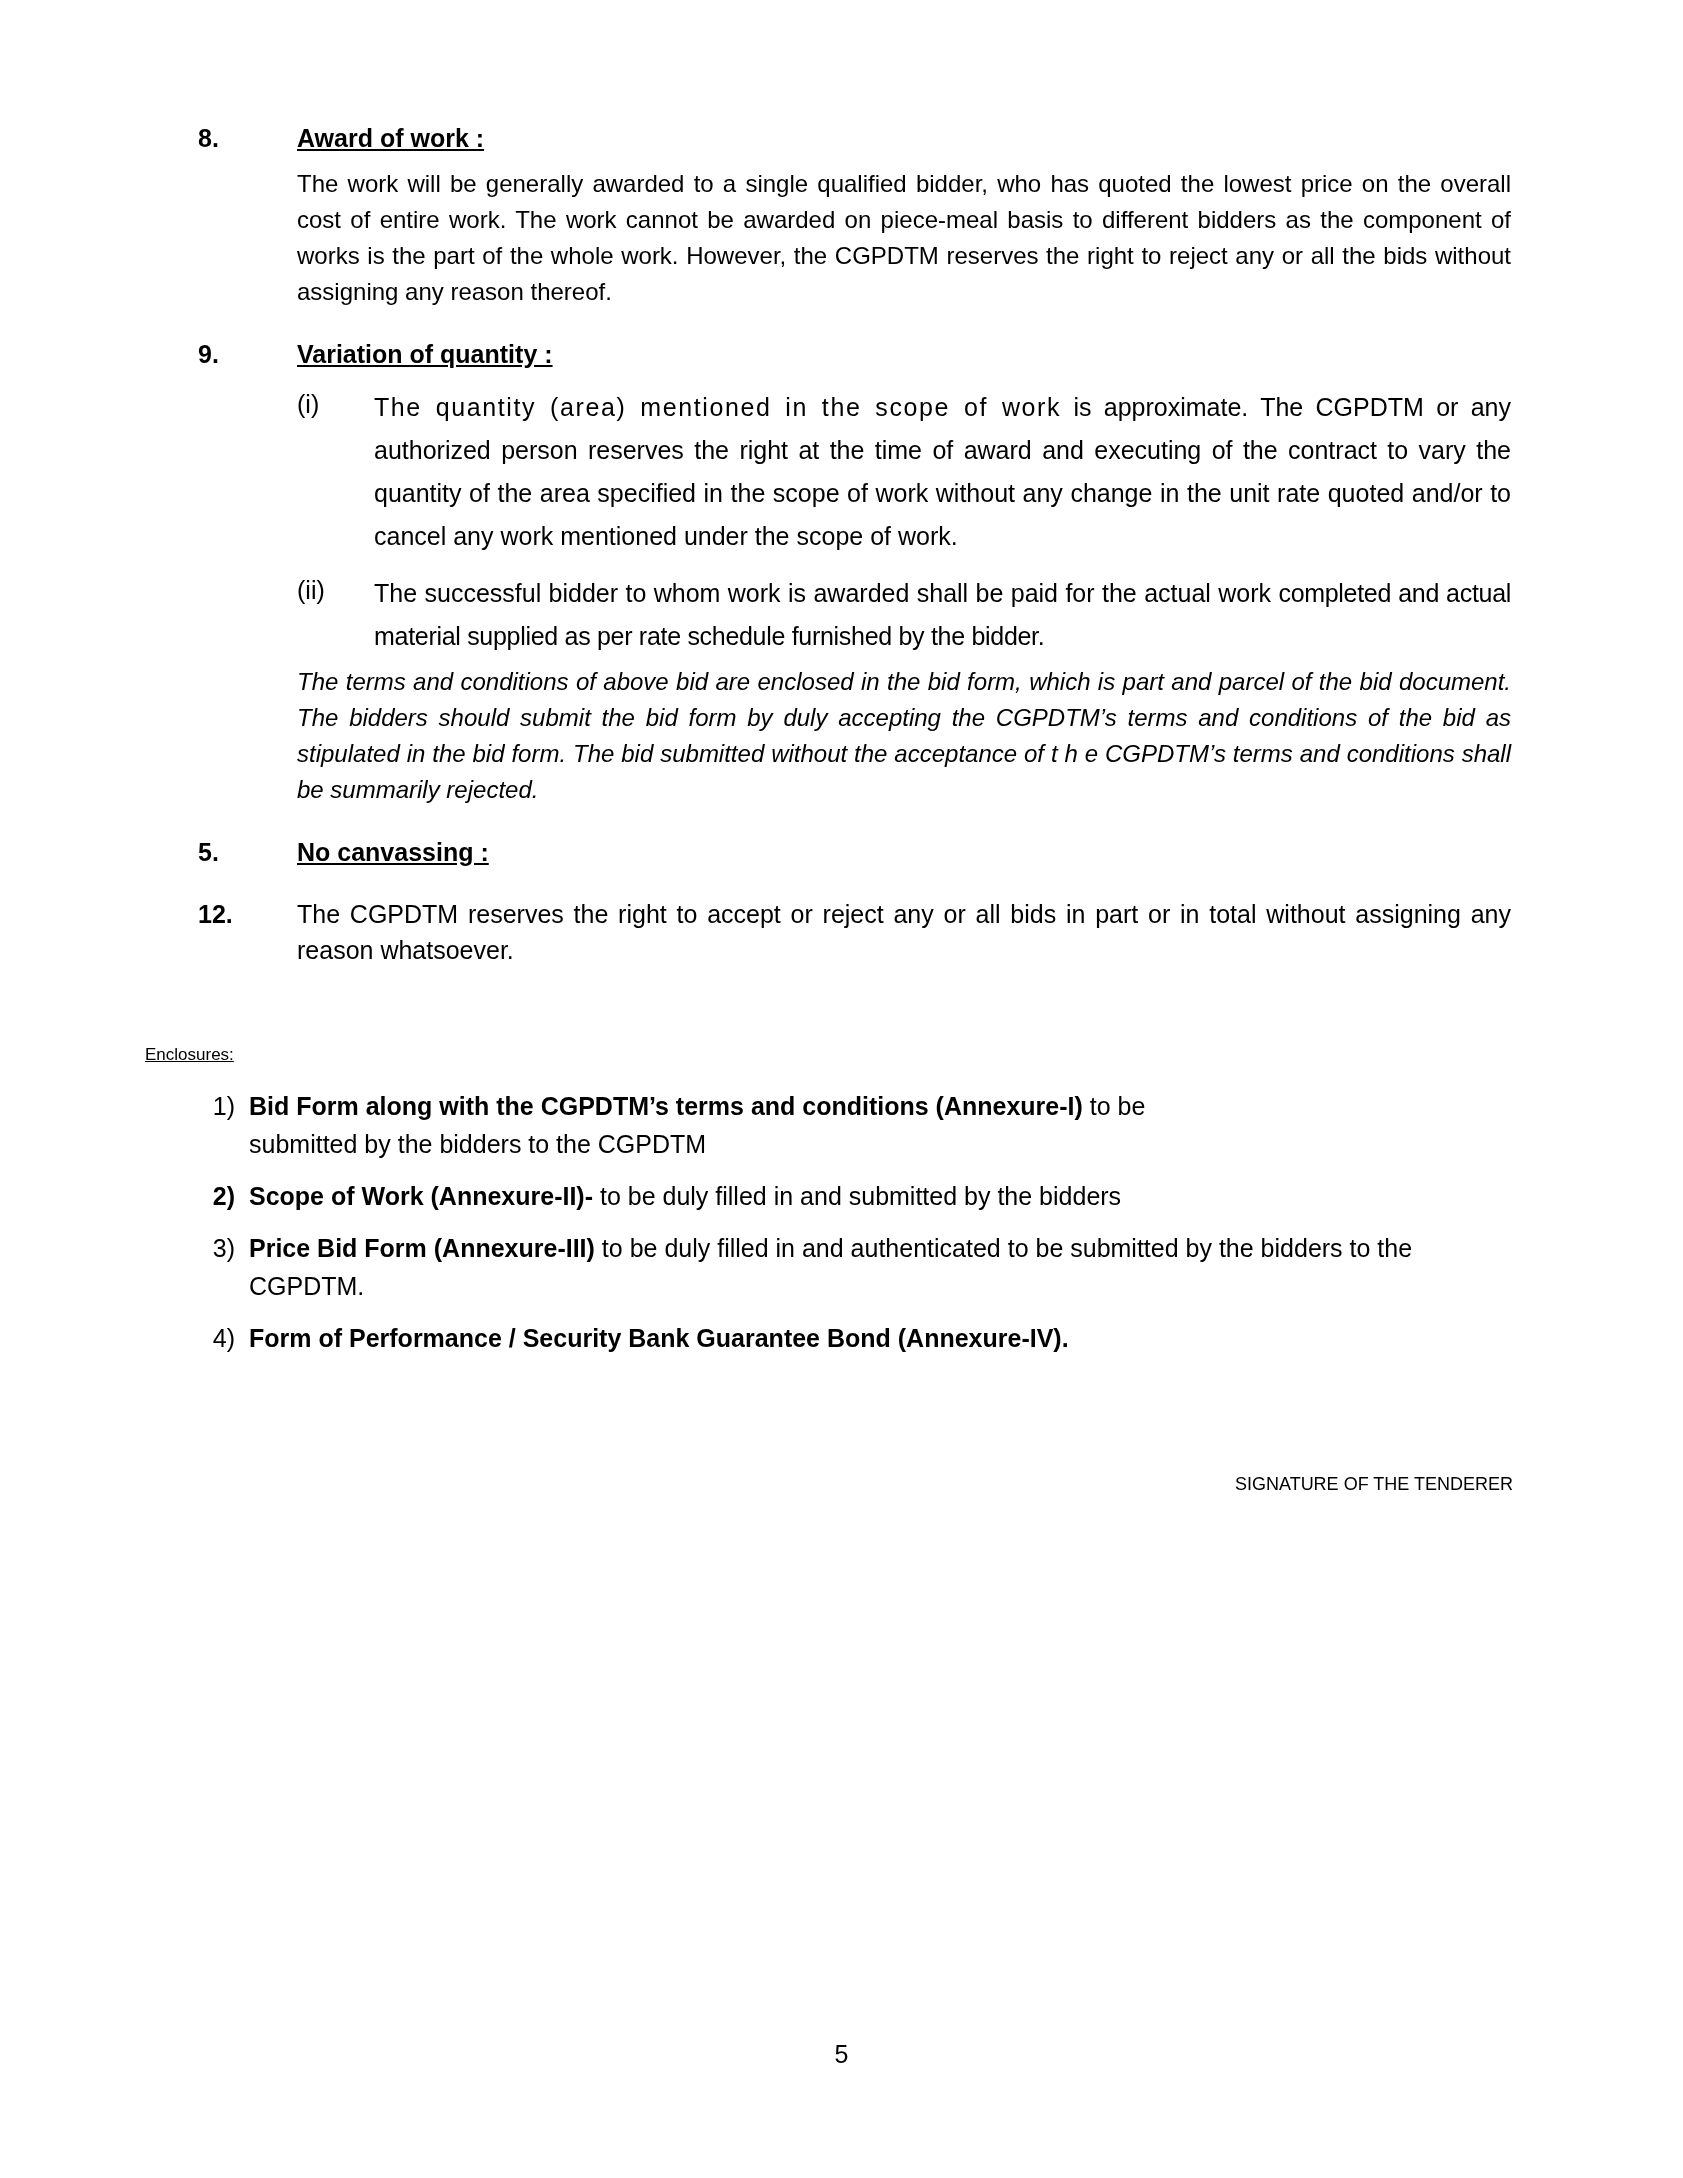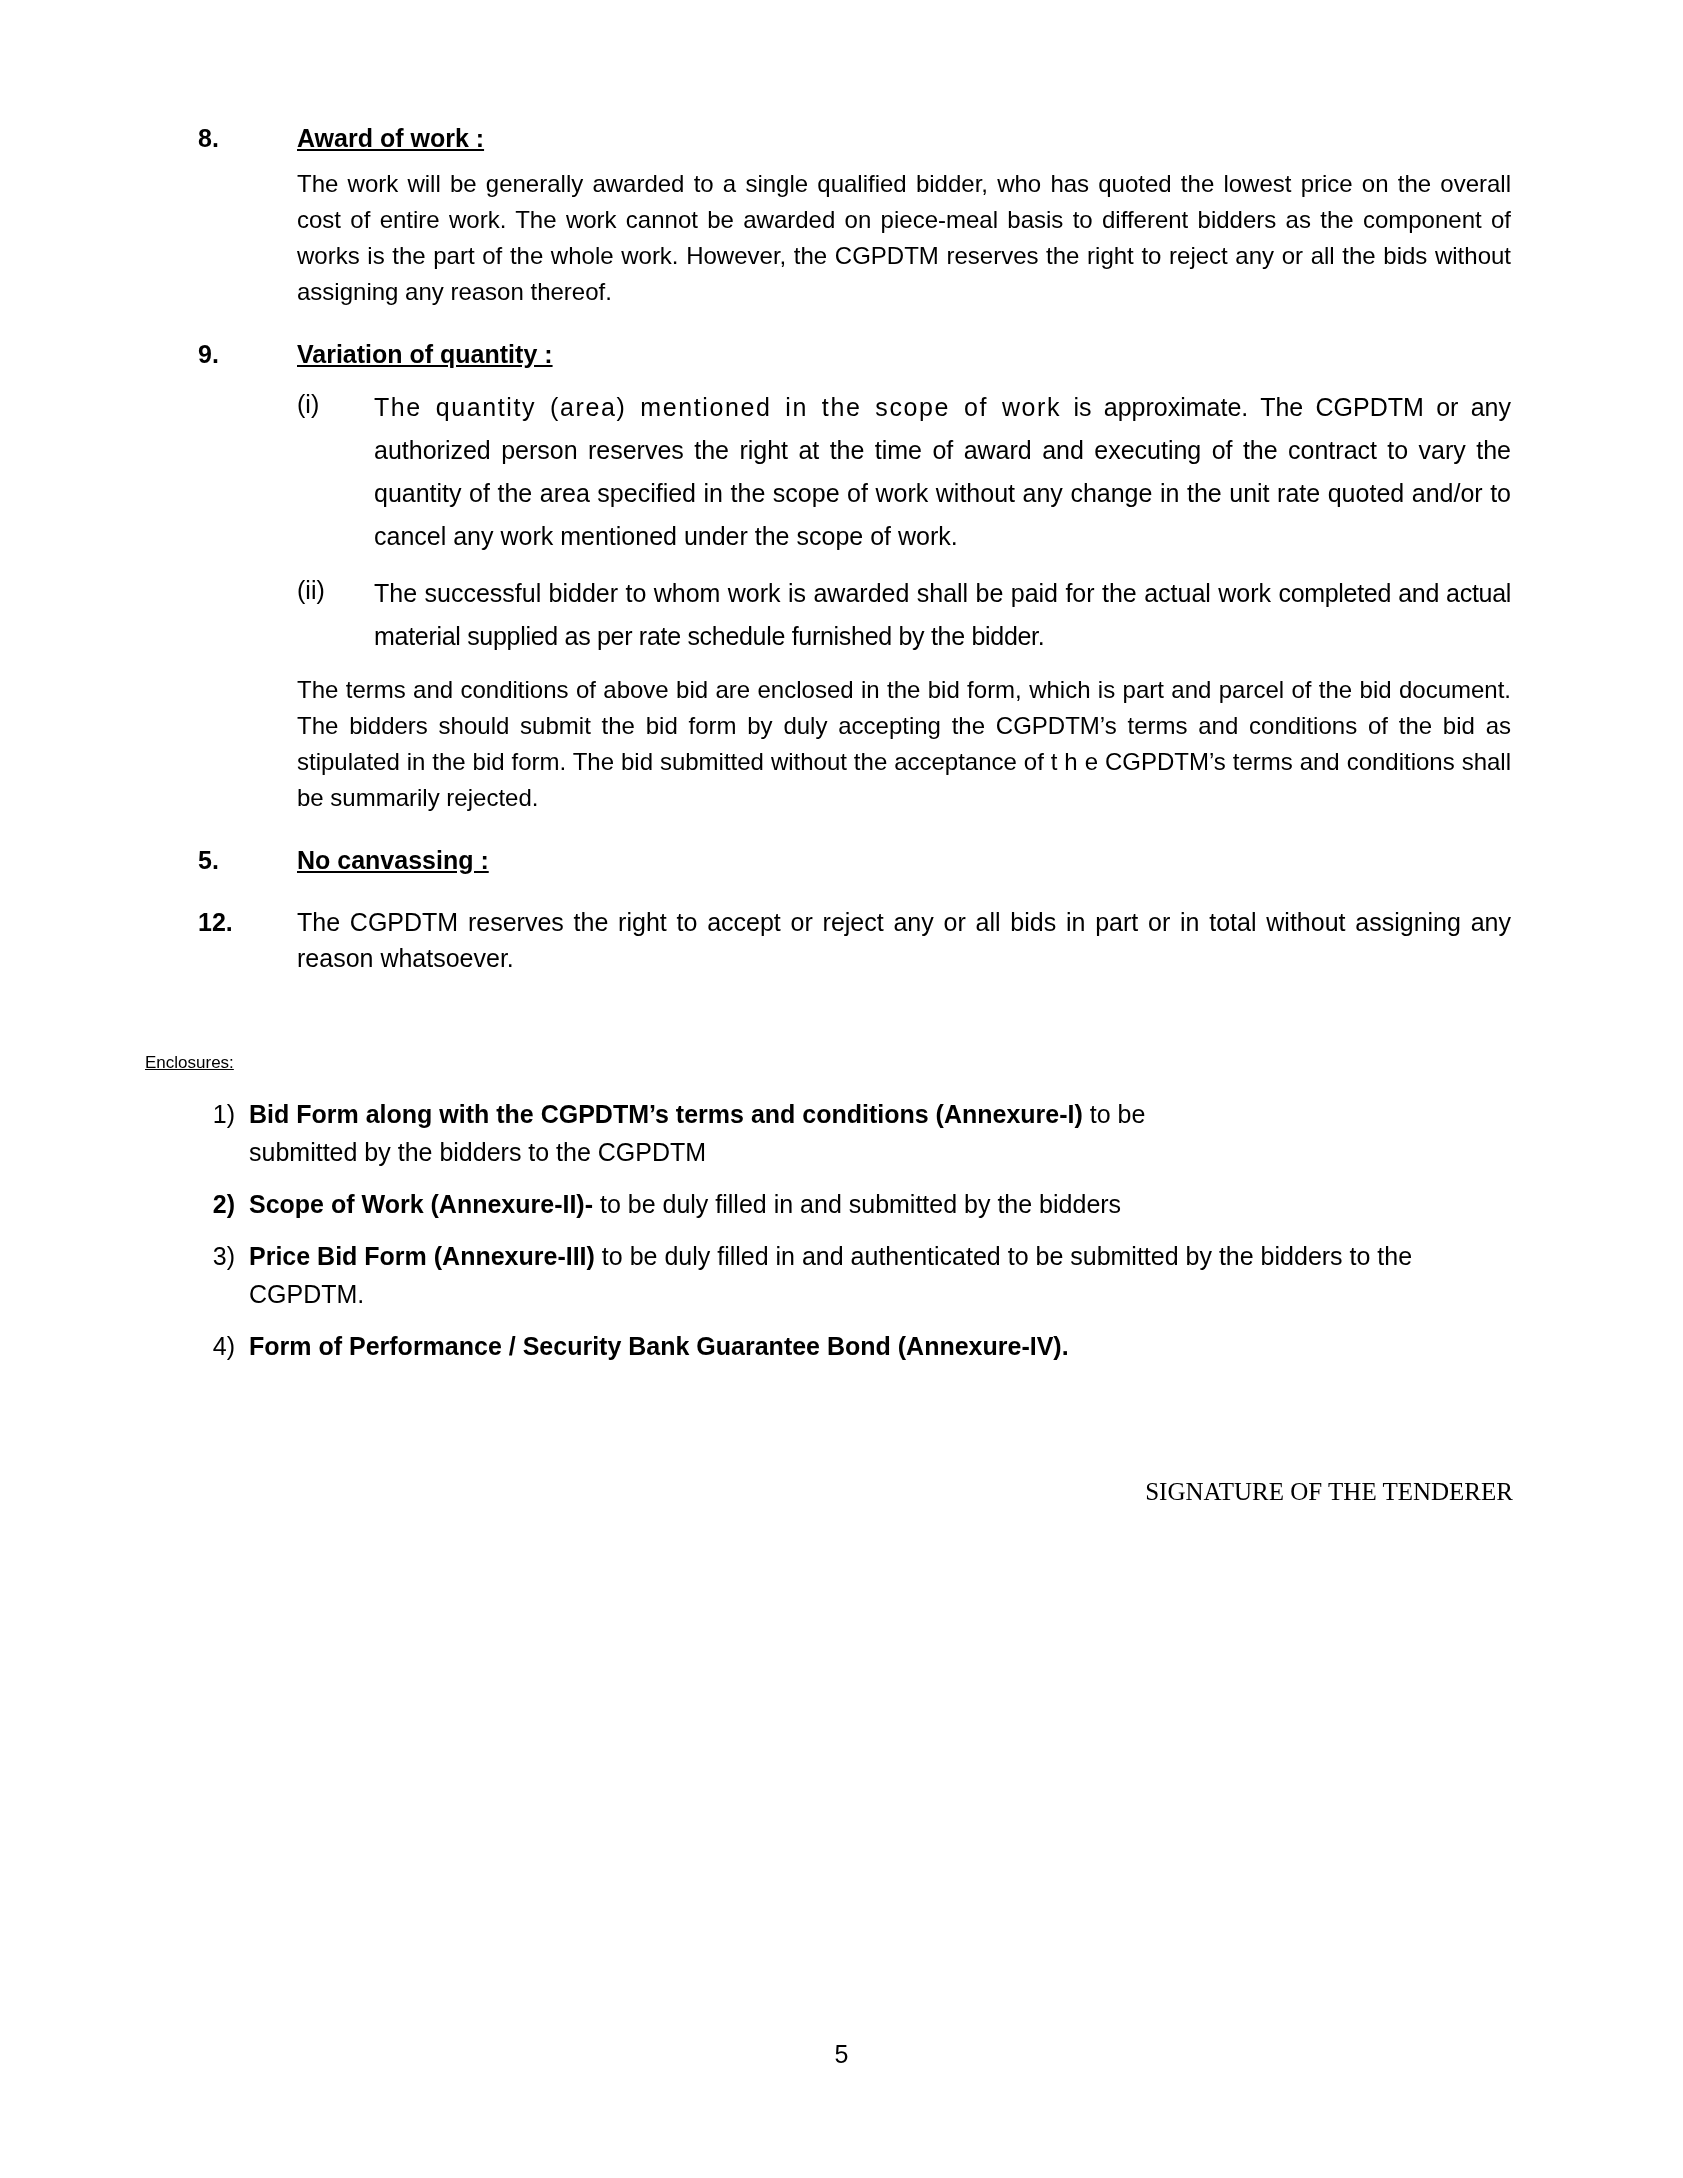--- a/index.html
+++ b/index.html
@@ -39,21 +39,21 @@
     line-height: 36px;
     text-decoration: underline;
   }
   .clause-body {
     font-size: 24px;
     line-height: 36px;
     text-align: justify;
     margin: 10px 0 0 99px;
     padding-right: 4px;
   }
-  .clause-body.tight { margin-top: 14px; }
+  .clause-body.tight { margin-top: 6px; font-style: italic; }
   .para-inline {
     font-size: 25px;
     line-height: 36px;
     text-align: justify;
     flex: 1;
     padding-right: 4px;
   }
   .sub-item {
     display: flex;
     align-items: flex-start;
@@ -106,24 +106,23 @@
   .enc-text {
     font-size: 25px;
     line-height: 38px;
     flex: 1;
   }
   .enc-text b { font-weight: bold; }
   .enc-text .line2 { display: block; }
   .signature {
     margin-top: 109px;
     text-align: right;
-    font-size: 25px;
+    font-size: 18px;
     line-height: 36px;
     padding-right: 2px;
-    font-family: Liberation Serif, serif;
   }
   .page-number {
     position: absolute;
     bottom: 109px;
     left: 0;
     width: 1683px;
     text-align: center;
     font-size: 25px;
   }
 </style>

